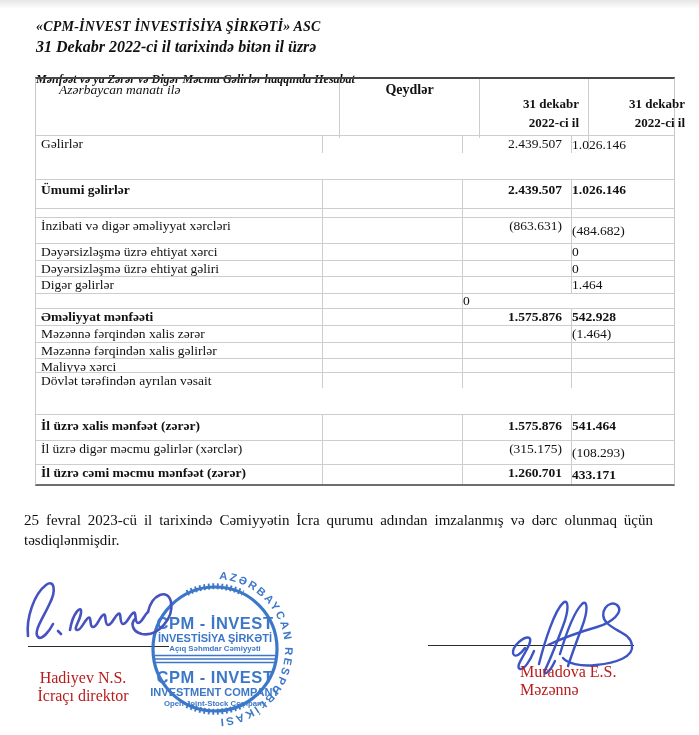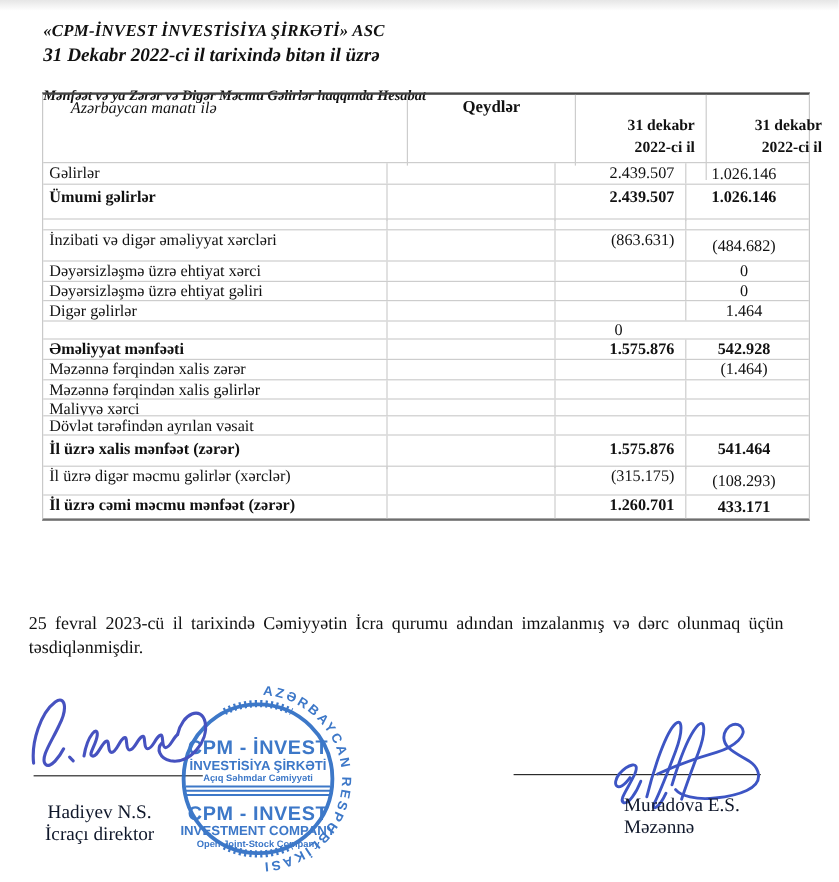--- a/index.html
+++ b/index.html
@@ -20,41 +20,41 @@
     position:absolute;left:35px;top:77px;width:638px;
     border-top:2px solid #474747;
     border-bottom:2px solid #6e6e6e;
     border-left:1px solid #c9c9c9;
     border-right:1px solid #c9c9c9;
     font-size:13.5px;
   }
   .tr{display:grid;grid-template-columns:287px 140px 109px 100px;
       border-top:1px solid #cdcdcd;align-items:center;}
   .tr.noline{border-top:none;margin-left:17px;}
-  .tr.top{align-items:start;}
+  .tr.top{align-items:start;margin-top:26px;}
   .tr.top .td{padding-top:2px;}
   .tr.bold{font-weight:bold;}
   .td{overflow:hidden;white-space:nowrap;}
   .td.label{padding-left:5px;}
   .td.notes{}
   .td.num22{text-align:right;padding-right:9px;}
-  .td.num21{text-align:center;padding-right:4px;}
+  .td.num21{text-align:left;padding-right:4px;}
   .td.cellborder{border-right:1px solid #cdcdcd;height:100%;}
   .hdr{height:56px;align-items:start;}
   .hdr .currency{font-style:italic;padding-top:3px;padding-left:6px;font-size:13.5px;}
   .hdr .notes-h{font-weight:bold;text-align:center;padding-top:3px;font-size:14px;}
   .hdr .date-h{font-weight:bold;text-align:right;padding-top:15px;line-height:19px;font-size:13px;}
   
   .approval{position:absolute;left:24px;top:511px;width:629px;font-size:15px;line-height:19.5px;}
   .approval .l1{text-align:justify;text-align-last:justify;}
   
   .sig-line{position:absolute;border-top:1.6px solid #2b2b2b;height:0;}
   .sig-line.left{left:28px;top:646px;width:141px;}
   .sig-line.right{left:428px;top:645px;width:206px;}
-  .sig-name-block{position:absolute;font-size:16px;line-height:18px;color:#0f172a;}
+  .sig-name-block{position:absolute;font-size:16px;line-height:18px;color:#b91c1c;}
   .sig-name-block.left{left:27px;top:669px;width:112px;text-align:center;}
   .sig-name-block.right{left:520px;top:663px;width:160px;text-align:left;line-height:17.5px;}
   svg{position:absolute;overflow:visible;}
   .stamp-svg{left:136px;top:570px;opacity:.93;}
   .sig-svg-left{left:18px;top:572px;}
   .sig-svg-right{left:503px;top:590px;}
 </style>
 </head>
 <body>
 

